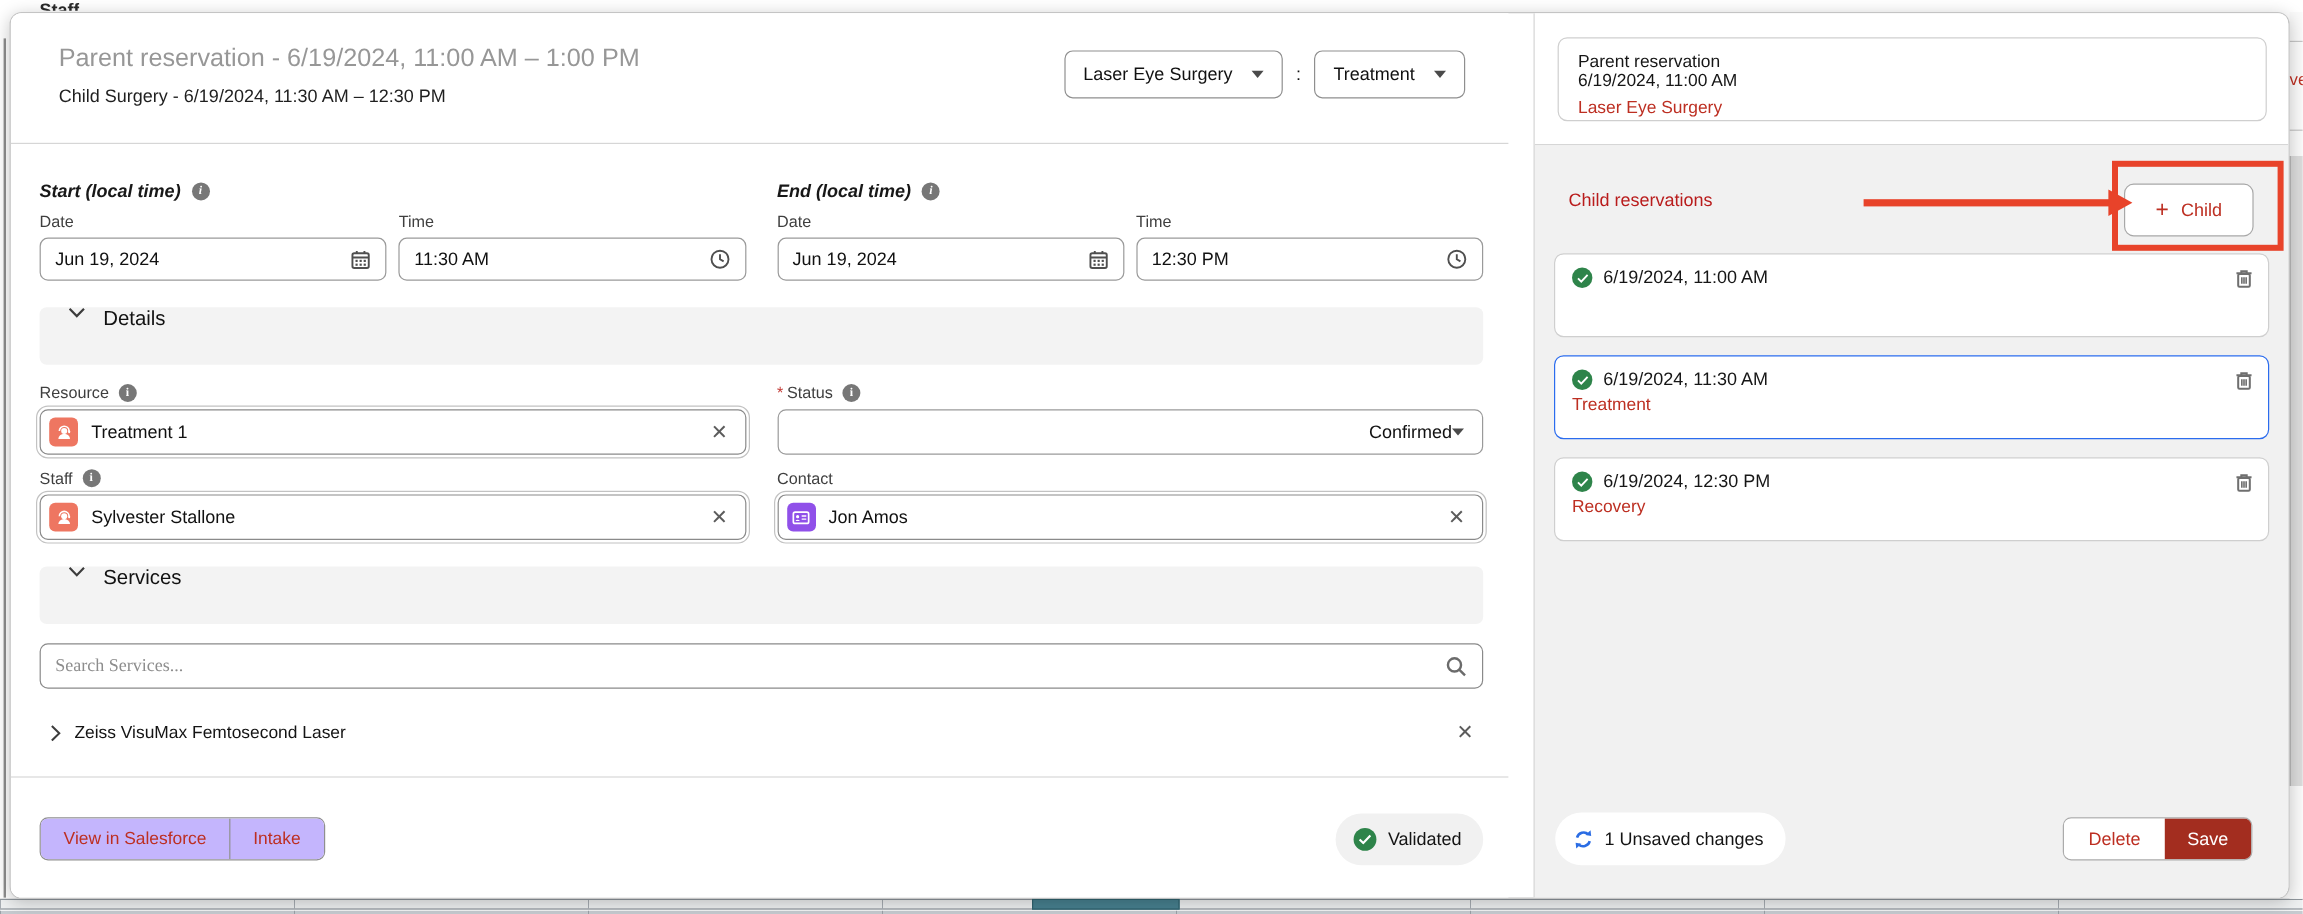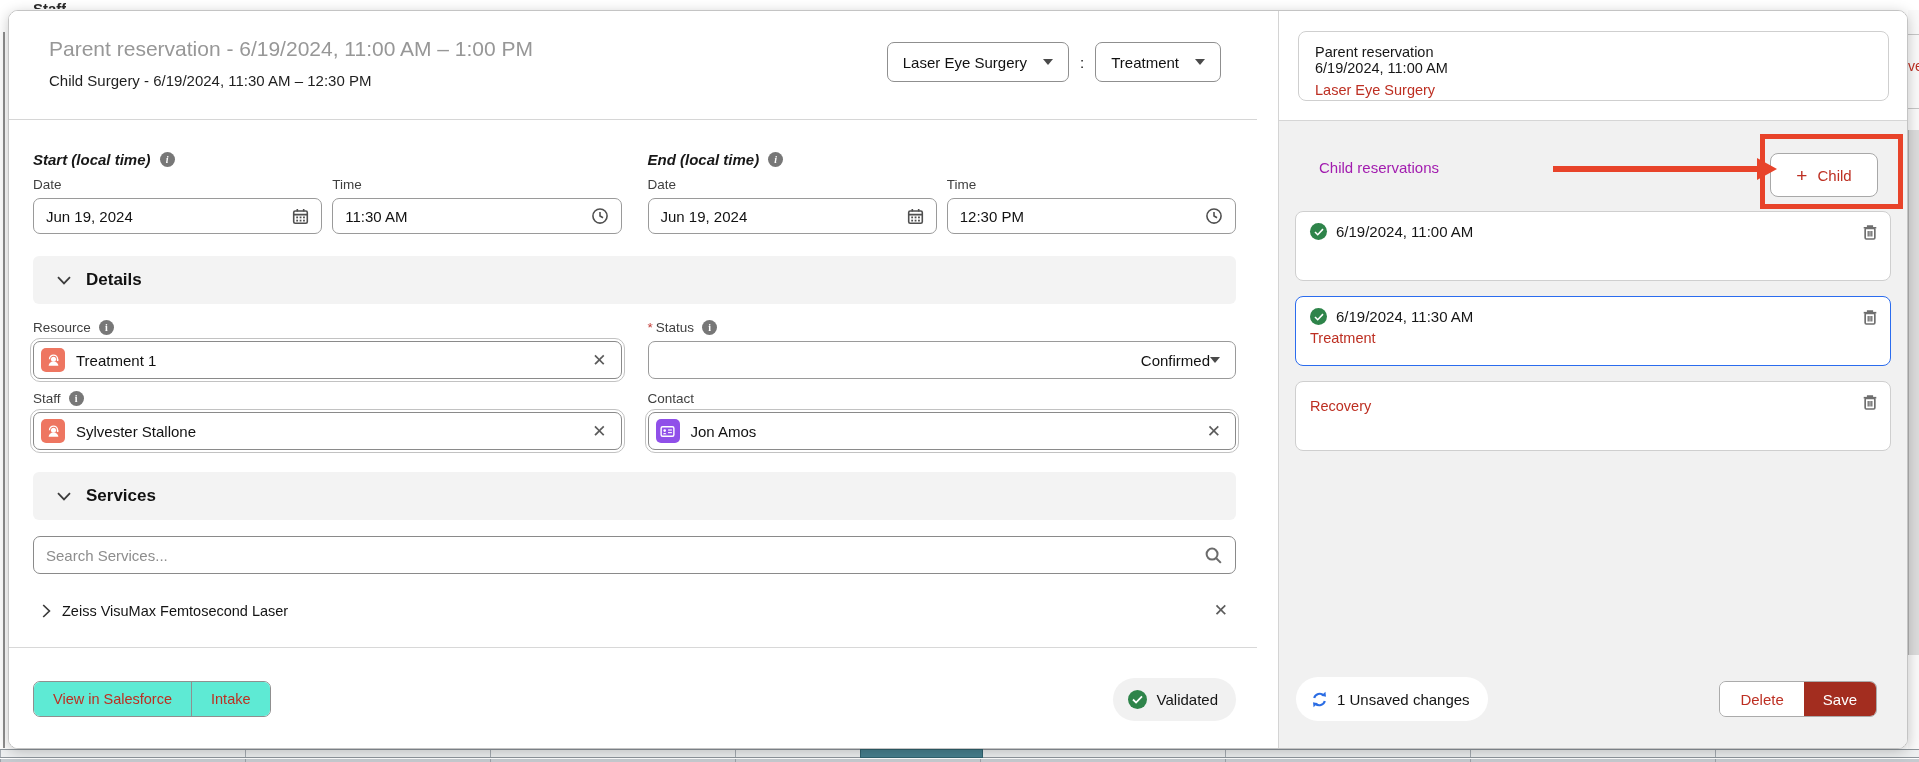--- a/index.html
+++ b/index.html
@@ -66,65 +66,65 @@
 
   .dt-grid{ display:grid; grid-template-columns:1fr 1fr; column-gap:26px; }
   .group-label{ font-weight:bold; font-size:15px; color:#181818; display:flex; align-items:center; gap:9px; margin-bottom:9px;font-style:italic; }
   .dt-fields{ display:flex; gap:10px; }
   .dt-field{ flex:1; }
   .field-label{ font-size:13.5px; color:#3f3f3f; margin-bottom:6px; }
   .text-input{ height:36px; border:1px solid #9a9a9a; border-radius:7px; background:#fff;
     display:flex; align-items:center; justify-content:space-between; padding:0 12px; font-size:15px; color:#111; cursor:pointer; }
 
   .section-bar{ margin-top:22px; height:48px; background:#f3f3f3; border-radius:6px;
-    display:flex; align-items:center; gap:15px; padding:0 24px; font-size:17px; color:#121212; cursor:pointer;font-weight:bold; }
+    display:flex; align-items:flex-start; gap:15px; padding:0 24px; font-size:17px; color:#121212; cursor:pointer; }
 
   .form-grid{ display:grid; grid-template-columns:1fr 1fr; column-gap:26px; margin-top:16px; }
   .form-grid.second{ margin-top:12px; }
   .lookup{ height:38px; border:1px solid #8a8a8a; border-radius:7px; background:#fff;
     outline:1px solid #c2c2c2; outline-offset:2px;
     display:flex; align-items:center; gap:11px; padding:0 8px 0 7px; font-size:15px; color:#111; cursor:text; }
   .obj-icon{ width:24px; height:24px; border-radius:5px; display:flex; align-items:center; justify-content:center; flex:none; }
   .obj-icon.orange{ background:var(--orange); }
   .obj-icon.purple{ background:var(--purple); }
   .grow{ flex:1; }
   .clear-x{ color:#5c5c5c; font-size:17px; padding:0 6px; cursor:pointer; background:none; border:none; font-family:inherit; }
   .status-select{ height:38px; border:1px solid #9a9a9a; border-radius:7px; background:#fff;
     display:flex; align-items:center; justify-content:flex-end; padding:0 15px; font-size:15px; color:#111; cursor:pointer; }
   .req-mark{ color:#c23934; margin-right:3px; }
 
   .search-box{ margin-top:16px; height:38px; border:1px solid #8a8a8a; border-radius:7px; background:#fff;
     display:flex; align-items:center; padding:0 12px; }
-  .search-box input{ flex:1; border:none; outline:none; font-size:15px; color:#737373; font-family:Liberation Sans, sans-serif; background:transparent; }
+  .search-box input{ flex:1; border:none; outline:none; font-size:15px; color:#737373; font-family:Liberation Serif, serif; background:transparent; }
   .search-box input::placeholder{ color:#8d8d8d; }
 
   .service-row{ margin-top:26px; display:flex; align-items:center; gap:11px; padding-left:9px; font-size:14.5px; color:#141414; }
   .service-row .clear-x{ margin-left:auto; margin-right:2px; }
 
   
   .lp-footer{ position:absolute; left:0; right:0; bottom:0; height:101px; background:#fff; border-top:1px solid #d8d8d8; }
   .btn-group{ position:absolute; left:24px; top:33px; display:flex; border:1px solid var(--border-gray); border-radius:7px; overflow:hidden; background:#fff; }
   .btn-group .gbtn{ height:34px; display:flex; align-items:center; padding:0 19px; font-size:14.5px;
-    color:var(--red); background:#5eead4; border:none; cursor:pointer; font-family:inherit; }
+    color:var(--red); background:#c4b5fd; border:none; cursor:pointer; font-family:inherit; }
   .btn-group .gbtn + .gbtn{ border-left:1px solid var(--border-gray); }
   .validated-pill{ position:absolute; right:21px; top:30px; height:43px; border-radius:22px; background:#f1f1f1;
     display:flex; align-items:center; gap:10px; padding:0 18px 0 15px; font-size:15px; color:#141414; }
   .check-circle{ width:19px; height:19px; border-radius:50%; background:var(--green);
     display:flex; align-items:center; justify-content:center; flex:none; }
 
   
   .rp-header{ position:relative; height:110px; background:#fff; border-bottom:1px solid #d6d6d6; }
   .parent-card{ position:absolute; left:19px; top:20px; right:18px; height:70px; background:#fff;
     border:1px solid var(--card-border); border-radius:8px; padding:12px 16px; cursor:pointer; }
   .pc-row{ display:flex; justify-content:space-between; font-size:14.5px; color:#161616;flex-direction:column; }
   .pc-type{ margin-top:6px; font-size:14.5px; color:var(--red); }
 
   .rp-body{ position:absolute; top:110px; left:0; right:0; bottom:0; background:#f1f1f1; padding:0 16px; }
   .rp-toolbar{ position:relative; height:90px; }
-  .child-list-label{ position:absolute; left:24px; top:38px; font-size:15px; color:#a21caf;text-align:right; }
+  .child-list-label{ position:absolute; left:12px; top:38px; font-size:15px; color:#b91c1c;text-align:right; }
   .add-child-btn{ position:absolute; right:13px; top:32px; width:108px; height:44px; background:#fff;
     border:1px solid #a8a8a8; border-radius:8px; display:flex; align-items:center; justify-content:center;
     gap:10px; font-size:15px; color:var(--red); cursor:pointer; font-family:inherit; }
   .add-child-btn .plus{ font-size:19px; line-height:1; }
   .annot-rect{ position:absolute; right:-12px; top:13px; width:143px; height:75px; border:5px solid var(--annot); z-index:40; pointer-events:none; }
   .annot-arrow{ position:absolute; left:258px; top:45px; width:205px; height:6px; background:var(--annot); z-index:41; pointer-events:none; }
   .annot-arrow::after{ content:""; position:absolute; right:-19px; top:-8px; width:0; height:0;
     border-left:20px solid var(--annot); border-top:11px solid transparent; border-bottom:11px solid transparent; }
 
   .child-card{ position:relative; height:70px; background:#fff; border:1px solid var(--card-border);
@@ -450,20 +450,28 @@
               <path d="M6 4V2.7h4V4"></path>
             <rect x="3.7" y="4.8" width="8.6" height="9.4" rx="1"></rect>
             <line x1="6.4" y1="7.2" x2="6.4" y2="12" stroke-width="1.2"></line>
               <line x1="8" y1="7.2" x2="8" y2="12" stroke-width="1.2"></line>
               <line x1="9.6" y1="7.2" x2="9.6" y2="12" stroke-width="1.2"></line>
           </svg>
         </button>
       </div>
 
       <div class="child-card">
+        <div class="cc-row1">
+          <span class="cc-check">
+            <svg width="10" height="8" viewBox="0 0 12 10" fill="none" stroke="#fff" stroke-width="2">
+                <path d="M1 5 l3.4 3.4 L11 1.4"></path>
+              </svg>
+          </span>
+          <span>6/19/2024, 12:30 PM</span>
+        </div>
         <div class="cc-type">Recovery</div>
         <button class="trash-btn">
           <svg width="18" height="18" viewBox="0 0 16 16" fill="none" stroke="#6f6f6f" stroke-width="1.5">
             <path d="M2.4 4.2h11.2"></path>
               <path d="M6 4V2.7h4V4"></path>
             <rect x="3.7" y="4.8" width="8.6" height="9.4" rx="1"></rect>
             <line x1="6.4" y1="7.2" x2="6.4" y2="12" stroke-width="1.2"></line>
               <line x1="8" y1="7.2" x2="8" y2="12" stroke-width="1.2"></line>
               <line x1="9.6" y1="7.2" x2="9.6" y2="12" stroke-width="1.2"></line>
           </svg>

